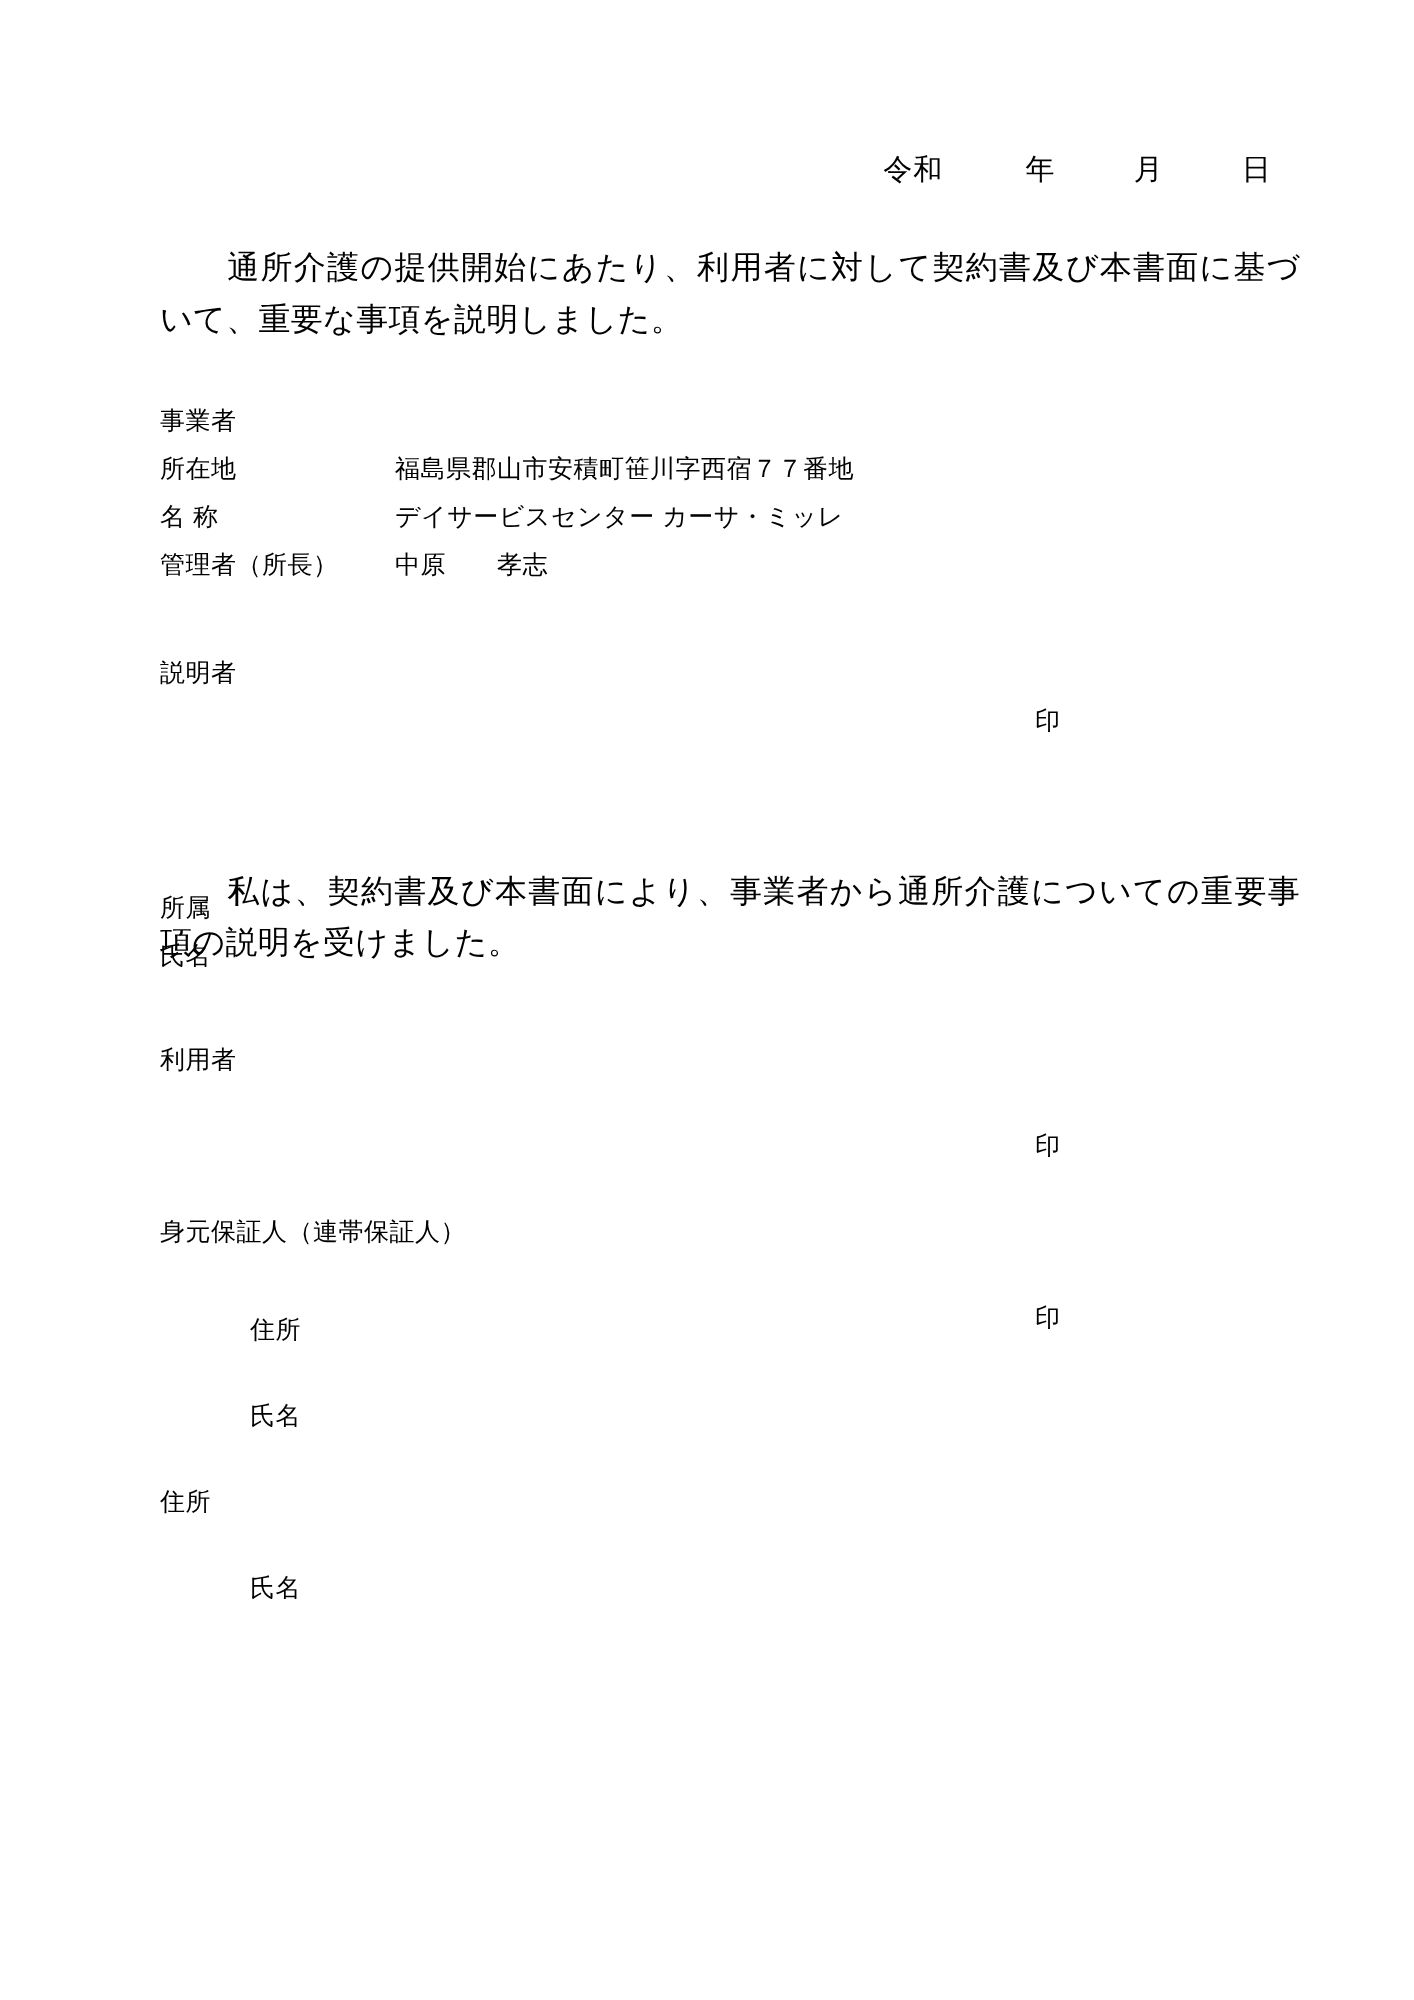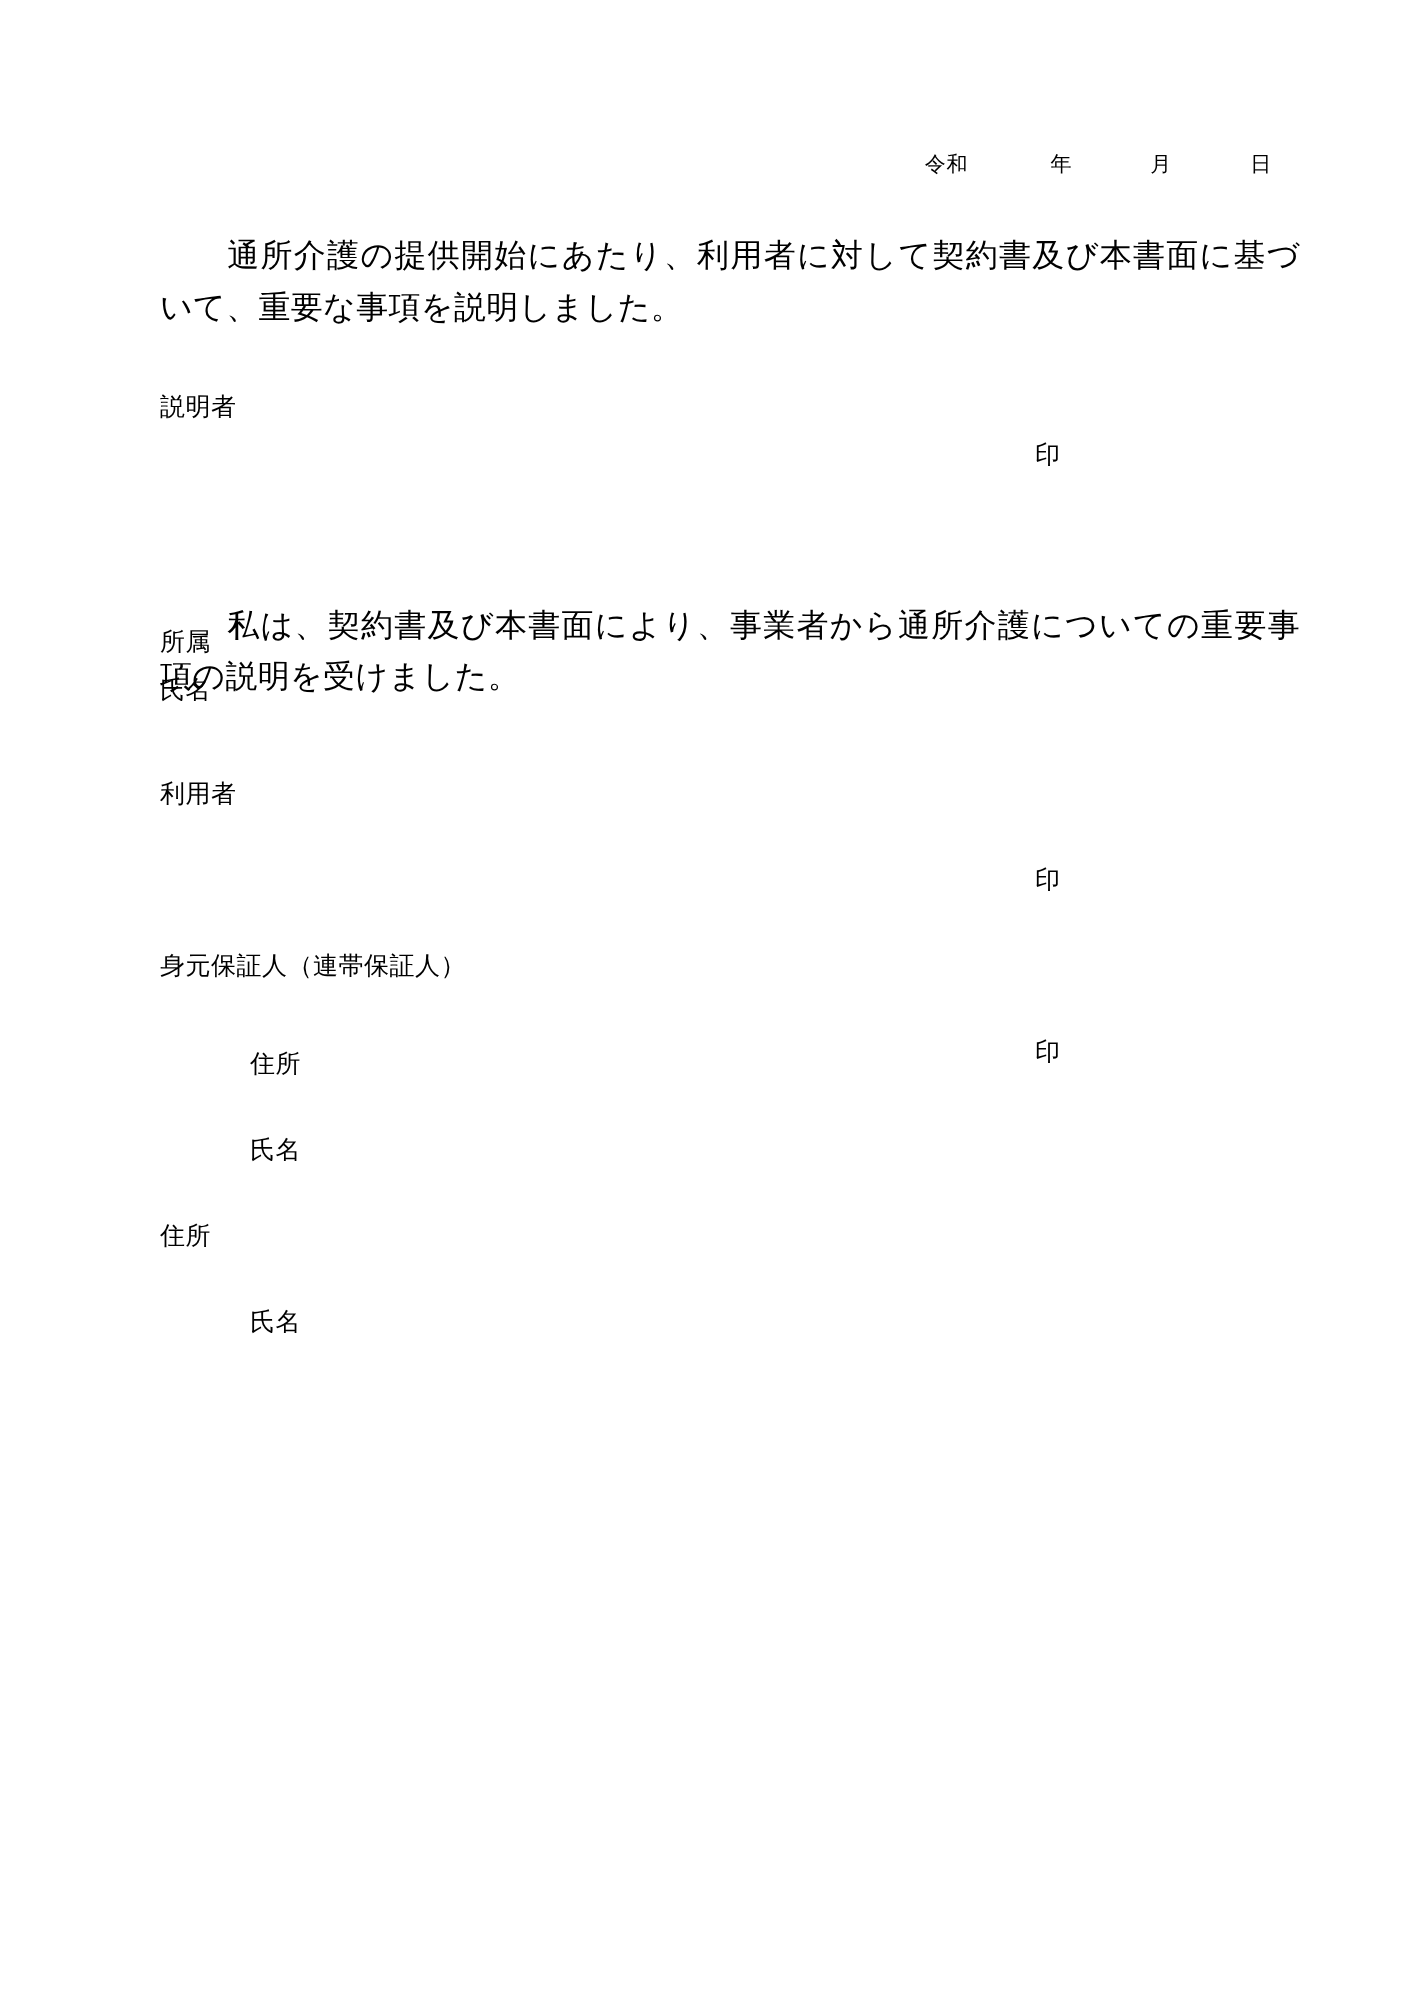--- a/index.html
+++ b/index.html
@@ -27,21 +27,21 @@
     left: 160px;
     top: 150px;
     width: 1140px;
   }
 
   
   .date-line {
     display: flex;
     justify-content: flex-end;
     align-items: baseline;
-    font-size: 21px;
+    font-size: 29px;
     letter-spacing: 0.04em;
     margin: 0 0 0 0;
     padding-right: 28px;
   }
   .date-line .era {
     margin-right: 82px;
   }
   .date-line .yr {
     margin-right: 78px;
   }
@@ -128,20 +128,38 @@
 
     <div class="date-line">
       <span class="era">令和</span>
       <span class="yr">年</span>
       <span class="mo">月</span>
       <span class="dy">日</span>
     </div>
 
     <p class="para para-1">通所介護の提供開始にあたり、利用者に対して契約書及び本書面に基づいて、重要な事項を説明しました。</p>
 
+    <div class="rows">
+      <div class="row">
+        <span class="label">事業者</span>
+        <span class="value"></span>
+      </div>
+      <div class="row">
+        <span class="label">所在地</span>
+        <span class="value">福島県郡山市安積町笹川字西宿７７番地</span>
+      </div>
+      <div class="row">
+        <span class="label">名 称</span>
+        <span class="value">デイサービスセンター カーサ・ミッレ</span>
+      </div>
+      <div class="row">
+        <span class="label">管理者（所長）</span>
+        <span class="value">中原　　孝志</span>
+      </div>
+    </div>
 
     <div class="rows rows-explainer">
       <div class="row row-rel">
         <span class="label">説明者</span>
         <span class="value">所属</span>
       </div>
       <div class="row row-rel">
         <span class="label"></span>
         <span class="value">氏名</span>
         <span class="seal seal-col">印</span>

